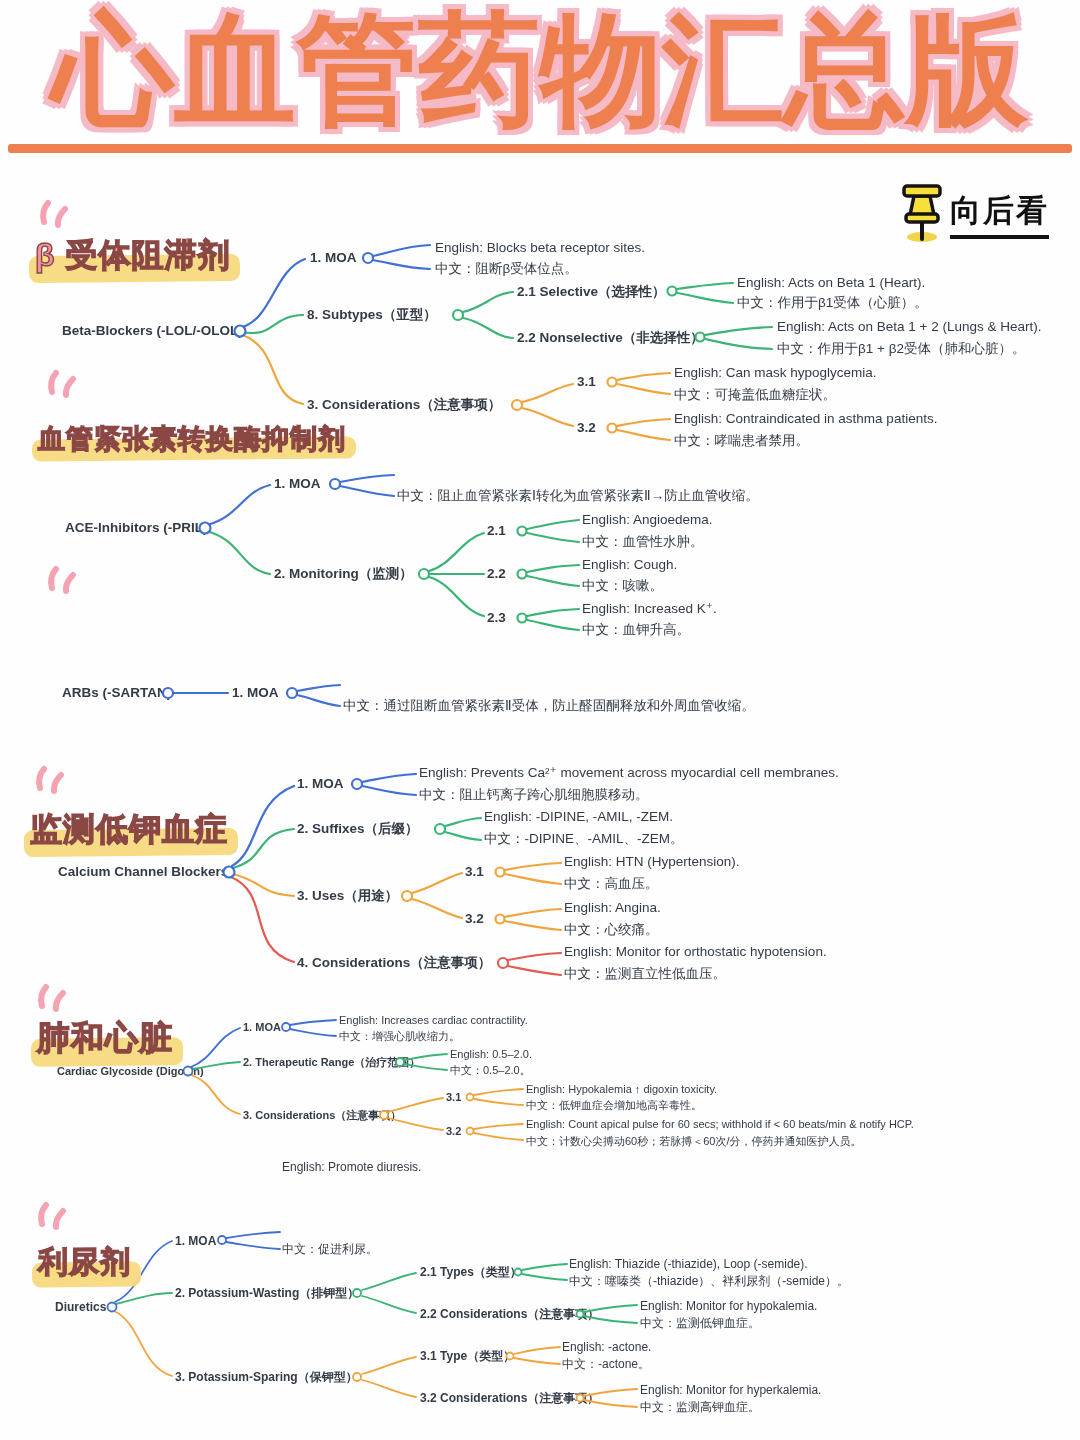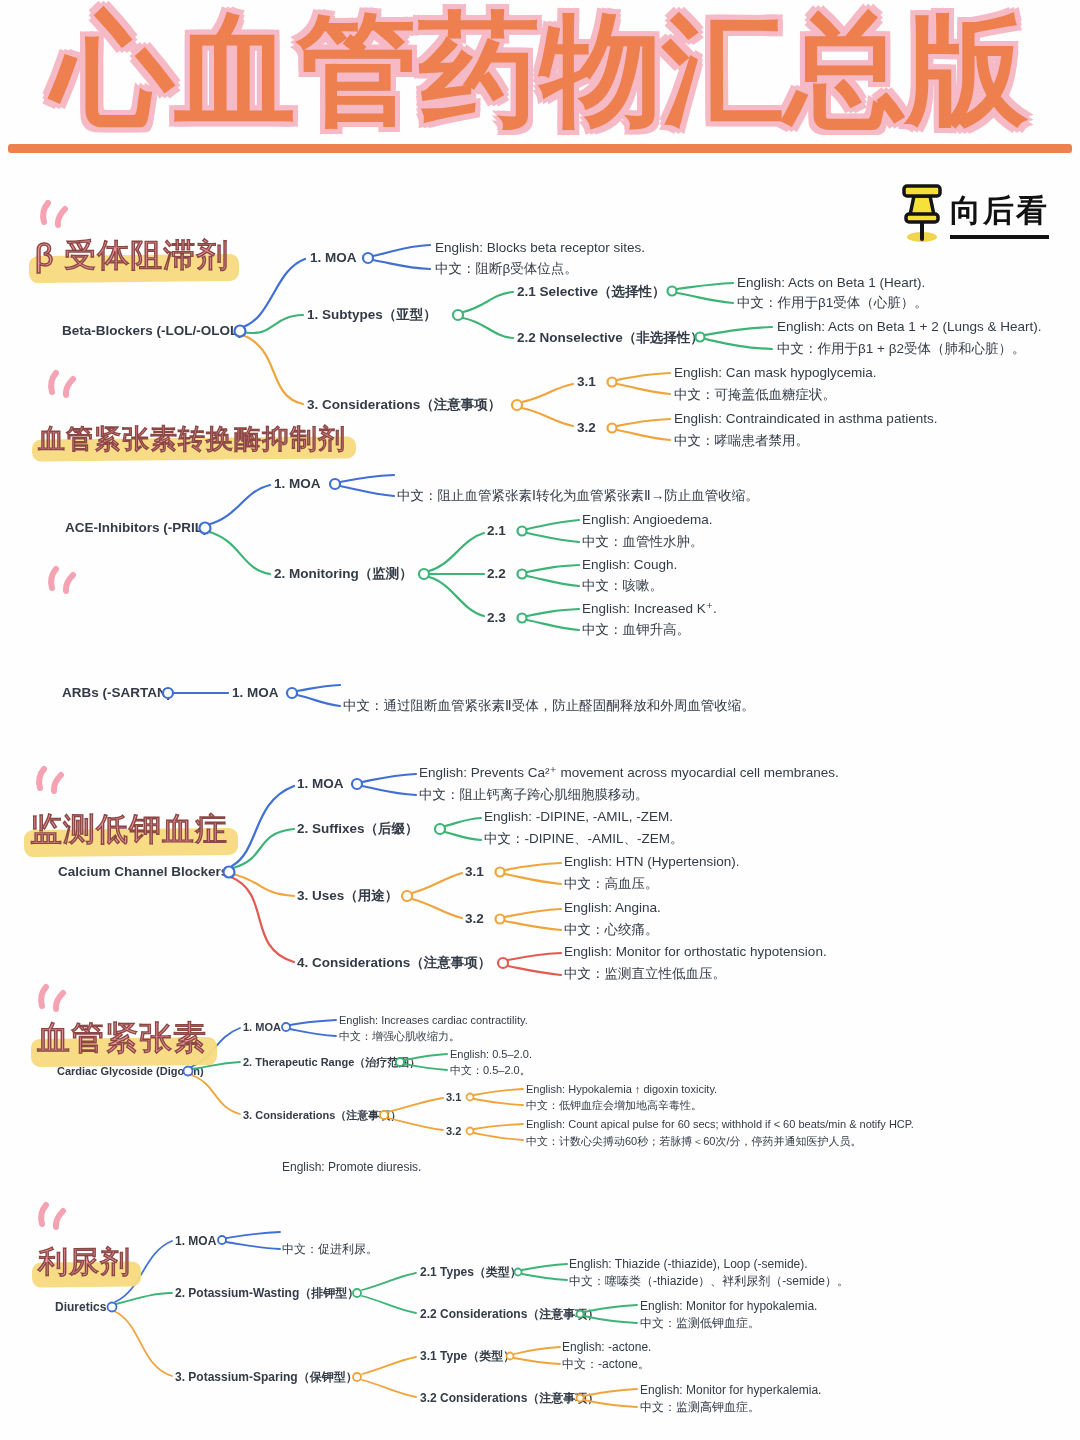--- a/index.html
+++ b/index.html
@@ -10,21 +10,21 @@
          font-size:122px;font-weight:900;line-height:1.15;color:#ee7f4f;letter-spacing:0;
          text-shadow:-5px -5px 0 #f6bac7,5px -5px 0 #f6bac7,-5px 5px 0 #f6bac7,5px 5px 0 #f6bac7,
                      -5px 0 0 #f6bac7,5px 0 0 #f6bac7,0 -5px 0 #f6bac7,0 5px 0 #f6bac7;
          white-space:nowrap;}
   .title-bar{position:absolute;left:8px;top:144px;width:1064px;height:9px;background:#ee7f4f;border-radius:3px;}
   
   .pin-note{position:absolute;left:950px;top:190px;font-size:31px;font-weight:900;color:#111;
             letter-spacing:2px;border-bottom:4px solid #111;padding-bottom:3px;white-space:nowrap;}
   .pin-svg{position:absolute;left:896px;top:184px;}
   
-  .hdr{position:absolute;font-weight:400;color:#ef939e;white-space:nowrap;z-index:2;
+  .hdr{position:absolute;font-weight:700;color:#ef939e;white-space:nowrap;z-index:2;
        -webkit-text-stroke:1.4px #8a4744;letter-spacing:1px;}
   .hdr::before{content:"";position:absolute;left:-6px;right:-10px;top:48%;height:62%;
        background:#f7da7e;border-radius:9px;z-index:-1;transform:rotate(-0.6deg);opacity:.95;}
   
   .t{position:absolute;white-space:nowrap;color:#333b47;line-height:1.25;font-weight:500;}
   .lb{font-weight:600;}
   .fz1{font-size:13.5px;}   
   .fz2{font-size:11px;}     
   .fz3{font-size:12px;}     
   
@@ -223,21 +223,21 @@
       <circle class="or" cx="510" cy="1356" r="3.5"></circle>
       <circle class="or" cx="580" cy="1398" r="3.5"></circle>
     </g>
   </svg>
 
   <div class="hdr" style="left:35px;top:234px;font-size:32px">β  受体阻滞剂</div>
   <div class="t fz1 lb" style="left:62px;top:323px">Beta-Blockers (-LOL/-OLOL)</div>
   <div class="t fz1 lb" style="left:310px;top:250px">1. MOA</div>
   <div class="t fz1" style="left:435px;top:240px">English: Blocks beta receptor sites.</div>
   <div class="t fz1" style="left:435px;top:261px">中文：阻断β受体位点。</div>
-  <div class="t fz1 lb" style="left:307px;top:307px">1. Subtypes（亚型）</div>
+  <div class="t fz1 lb" style="left:307px;top:307px">8. Subtypes（亚型）</div>
   <div class="t fz1 lb" style="left:517px;top:284px">2.1 Selective（选择性）</div>
   <div class="t fz1" style="left:737px;top:275px">English: Acts on Beta 1 (Heart).</div>
   <div class="t fz1" style="left:737px;top:295px">中文：作用于β1受体（心脏）。</div>
   <div class="t fz1 lb" style="left:517px;top:330px">2.2 Nonselective（非选择性）</div>
   <div class="t fz1" style="left:777px;top:319px">English: Acts on Beta 1 + 2 (Lungs &amp; Heart).</div>
   <div class="t fz1" style="left:777px;top:341px">中文：作用于β1 + β2受体（肺和心脏）。</div>
   <div class="t fz1 lb" style="left:307px;top:397px">3. Considerations（注意事项）</div>
   <div class="t fz1 lb" style="left:577px;top:374px">3.1</div>
   <div class="t fz1" style="left:674px;top:365px">English: Can mask hypoglycemia.</div>
   <div class="t fz1" style="left:674px;top:387px">中文：可掩盖低血糖症状。</div>
@@ -276,21 +276,21 @@
   <div class="t fz1 lb" style="left:465px;top:864px">3.1</div>
   <div class="t fz1" style="left:564px;top:854px">English: HTN (Hypertension).</div>
   <div class="t fz1" style="left:564px;top:876px">中文：高血压。</div>
   <div class="t fz1 lb" style="left:465px;top:911px">3.2</div>
   <div class="t fz1" style="left:564px;top:900px">English: Angina.</div>
   <div class="t fz1" style="left:564px;top:922px">中文：心绞痛。</div>
   <div class="t fz1 lb" style="left:297px;top:955px">4. Considerations（注意事项）</div>
   <div class="t fz1" style="left:564px;top:944px">English: Monitor for orthostatic hypotension.</div>
   <div class="t fz1" style="left:564px;top:966px">中文：监测直立性低血压。</div>
 
-  <div class="hdr" style="left:37px;top:1016px;font-size:33px">血管紧张素</div>
+  <div class="hdr" style="left:37px;top:1016px;font-size:33px">肺和心脏</div>
   <div class="t fz2 lb" style="left:57px;top:1065px">Cardiac Glycoside (Digoxin)</div>
   <div class="t fz2 lb" style="left:243px;top:1021px">1. MOA</div>
   <div class="t fz2" style="left:339px;top:1014px">English: Increases cardiac contractility.</div>
   <div class="t fz2" style="left:339px;top:1030px">中文：增强心肌收缩力。</div>
   <div class="t fz2 lb" style="left:243px;top:1056px">2. Therapeutic Range（治疗范围）</div>
   <div class="t fz2" style="left:450px;top:1048px">English: 0.5–2.0.</div>
   <div class="t fz2" style="left:450px;top:1064px">中文：0.5–2.0。</div>
   <div class="t fz2 lb" style="left:243px;top:1109px">3. Considerations（注意事项）</div>
   <div class="t fz2 lb" style="left:446px;top:1091px">3.1</div>
   <div class="t fz2" style="left:526px;top:1083px">English: Hypokalemia ↑ digoxin toxicity.</div>

